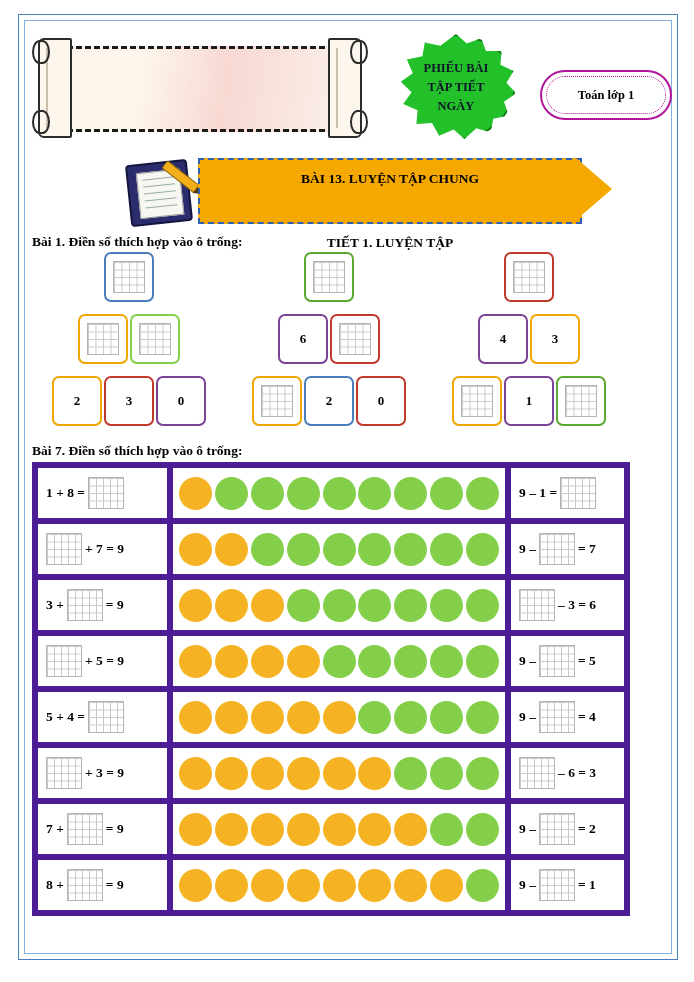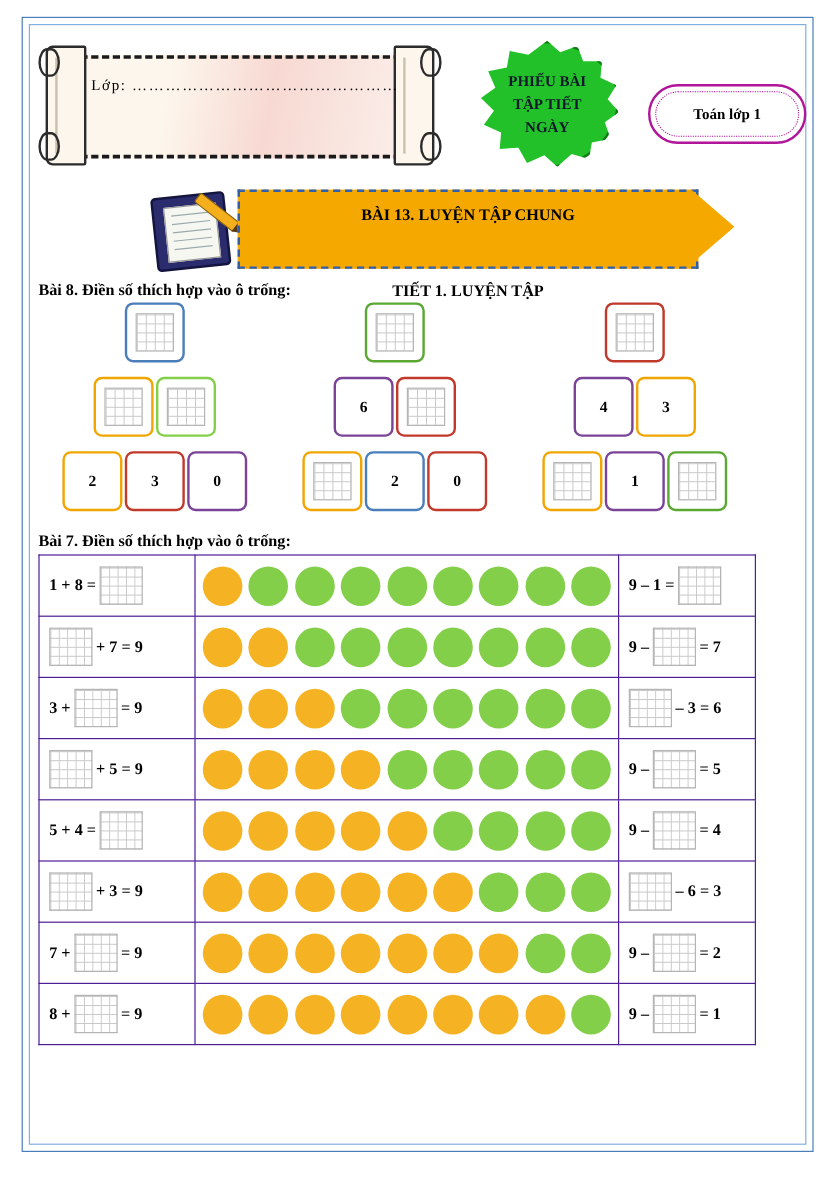--- a/index.html
+++ b/index.html
@@ -71,21 +71,21 @@
   .pyr{position:absolute;top:252px;height:180px;}
   .cell{position:absolute;width:46px;height:46px;border:2px solid #888;border-radius:7px;background:#fff;
         display:flex;align-items:center;justify-content:center;font-weight:bold;font-size:13px;}
   .grid{width:30px;height:30px;background-image:
       linear-gradient(to right,#c9c9c9 1px,transparent 1px),
       linear-gradient(to bottom,#c9c9c9 1px,transparent 1px);
     background-size:7.5px 7.5px;border:1px solid #b5b5b5;background-color:#fff;}
 
   
   .tbl{position:absolute;left:32px;top:462px;width:598px;border-collapse:collapse;}
-  .tbl td{border:1px solid #4c1d95;height:48px;vertical-align:middle;}
+  .tbl td{border:6px solid #4c1d95;height:48px;vertical-align:middle;}
   .tbl td.left{width:120px;padding-left:8px;font-weight:bold;font-size:13.5px;white-space:nowrap;}
   .tbl td.right{width:104px;padding-left:8px;font-weight:bold;font-size:13.5px;white-space:nowrap;}
   .tbl td.mid{padding:0 6px;}
   .cellline{display:flex;align-items:center;gap:3px;}
   .minigrid{display:inline-block;width:34px;height:30px;background-image:
       linear-gradient(to right,#c9c9c9 1px,transparent 1px),
       linear-gradient(to bottom,#c9c9c9 1px,transparent 1px);
     background-size:7px 7.5px;border:1px solid #b5b5b5;background-color:#fff;vertical-align:middle;}
   .dots-row{display:flex;align-items:center;justify-content:space-between;width:100%;}
   .dot{width:33px;height:33px;border-radius:50%;}
@@ -103,21 +103,20 @@
 
     <div class="scroll">
       <div class="band"></div>
       <div class="lft"></div>
       <div class="rgt"></div>
       <div class="curl c1"></div>
       <div class="curl c2"></div>
       <div class="curl c3"></div>
       <div class="curl c4"></div>
       <div class="lines">
-        <div class="ln dots">Lớp: …………………………………………</div>
       </div>
     </div>
 
     <div class="burst">
       <div class="blob"></div>
       <div class="txt">
         <span>PHIẾU BÀI</span>
         <span>TẬP TIẾT</span>
         <span>NGÀY</span>
       </div>
@@ -142,21 +141,21 @@
       </div>
       <div class="pen"></div>
     </div>
     <div class="banner">
       <div class="t1">BÀI 13. LUYỆN TẬP CHUNG</div>
       <div class="t2">TIẾT 1. LUYỆN TẬP</div>
     </div>
     <div class="banner-arrow"></div>
   </div>
 
-  <div class="heading" id="h1">Bài 8. Điền số thích hợp vào ô trống:</div>
+  <div class="heading" id="h1">Bài 1. Điền số thích hợp vào ô trống:</div>
 
   <div class="pyr" id="pyr0" style="left:38px;width:180px;">
       <div class="cell" style="left: 66px; top: 0px; border-color: rgb(74, 126, 187);">
         <div class="grid"></div>
       </div>
       <div class="cell" style="left: 40px; top: 62px; border-color: rgb(240, 165, 0);">
         <div class="grid"></div>
       </div>
       <div class="cell" style="left: 92px; top: 62px; border-color: rgb(132, 207, 74);">
         <div class="grid"></div>

